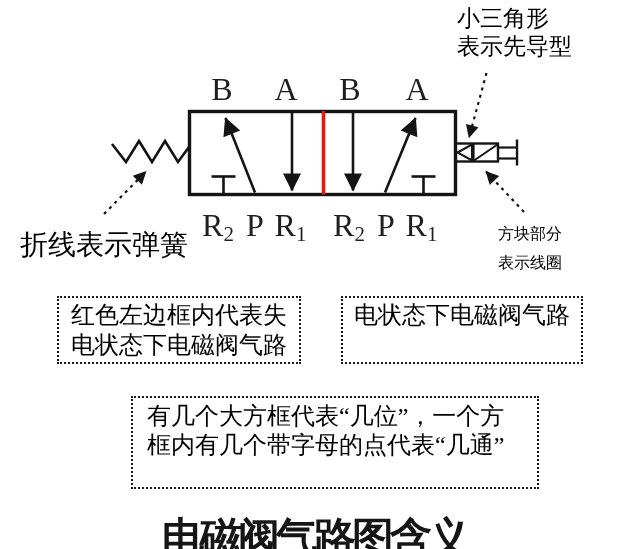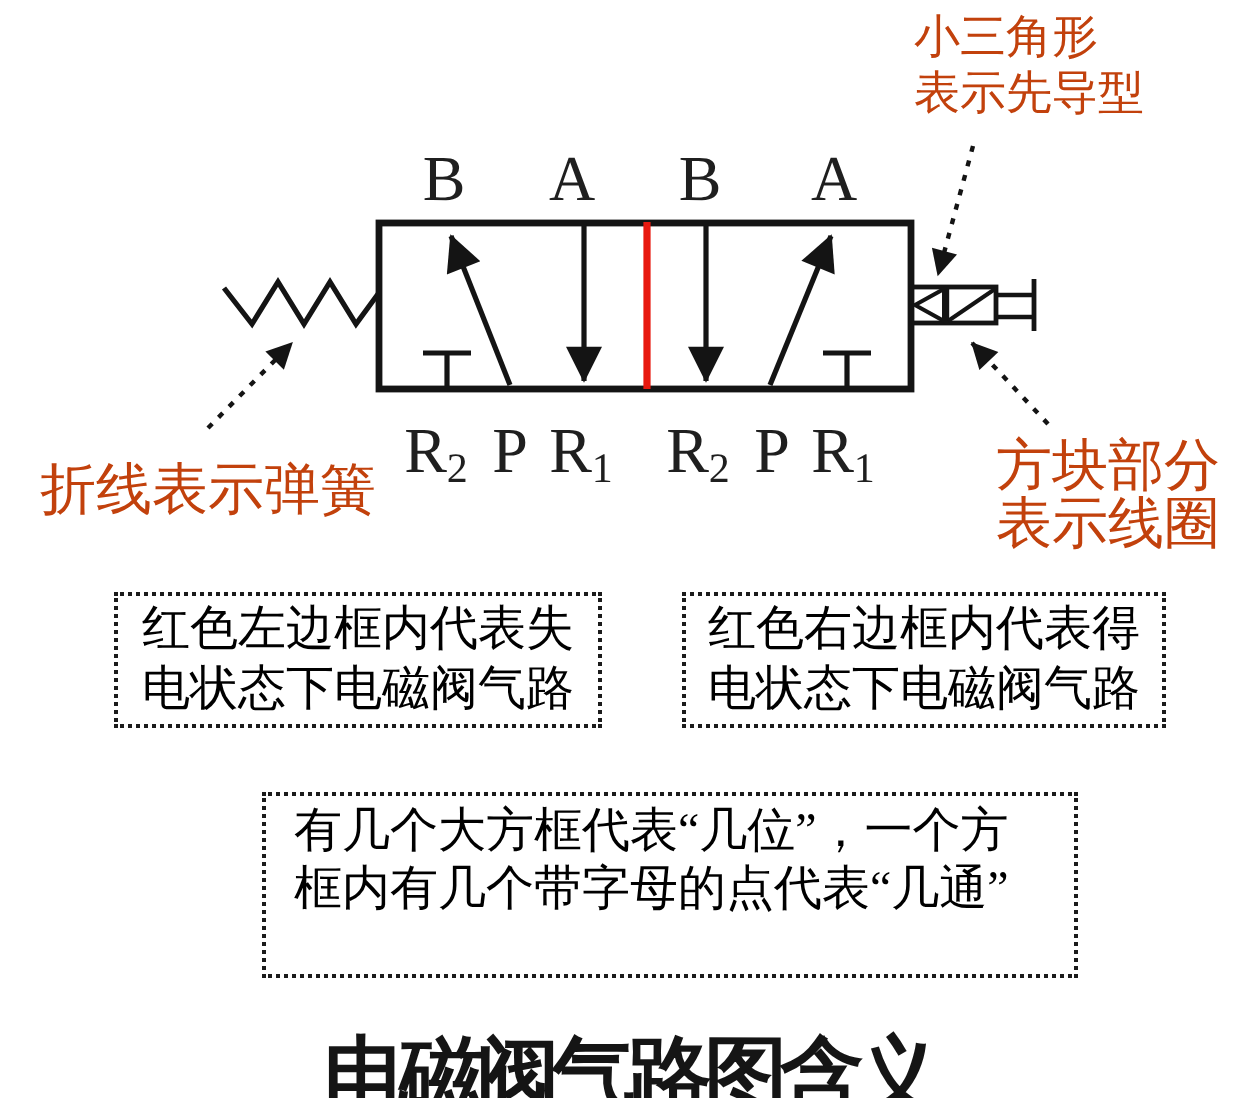--- a/index.html
+++ b/index.html
@@ -5,24 +5,24 @@
   * { margin:0; padding:0; box-sizing:border-box; }
   html,body { width:628px; height:549px; background:#ffffff; overflow:hidden; }
   .stage {
     position:relative; width:628px; height:549px; background:#ffffff;
     font-family:"Liberation Serif","DejaVu Serif",serif; color:#222; overflow:hidden;
   }
   svg.diagram { position:absolute; left:0; top:0; }
   svg.diagram text { font-family:"Liberation Serif","DejaVu Serif",serif; fill:#1f1f1f; }
   .port-label { font-size:32px; }
   .port-sub { font-size:21px; }
-  .note { position:absolute; color:#c2410c; }
+  .note { position:absolute; color:#000000; }
   .pilot-note { left:457px; top:5px; font-size:23px; line-height:28px; }
   .spring-note { left:20px; top:226px; font-size:28px; }
-  .coil-note { left:498px; top:219px; font-size:28px; line-height:29px; }
+  .coil-note { left:498px; top:219px; font-size:16px; line-height:29px; }
   .dotted-box {
     position:absolute; border:2px dotted #1b1b1b; text-align:center;
     font-size:24px; line-height:30px; color:#000000; background:#fff;
   }
   .box-left  { left:57px;  top:296px; width:244px; height:68px; padding-top:2px; }
   .box-right { left:341px; top:296px; width:242px; height:68px; padding-top:2px; }
   .box-def   { left:131px; top:396px; width:408px; height:93px;
                text-align:left; padding:4px 0 0 14px; font-size:24px; line-height:29px; }
   .page-title {
     position:absolute; left:0; top:510px; width:628px; text-align:center;
@@ -108,21 +108,20 @@
     <div>方块部分</div>
     <div>表示线圈</div>
   </div>
 
   <div class="dotted-box box-left">
     <div>红色左边框内代表失</div>
     <div>电状态下电磁阀气路</div>
   </div>
 
   <div class="dotted-box box-right">
-    <div>红色右边框内代表得</div>
     <div>电状态下电磁阀气路</div>
   </div>
 
   <div class="dotted-box box-def">
     <div>有几个大方框代表“几位”，一个方</div>
     <div>框内有几个带字母的点代表“几通”</div>
   </div>
 
   <div class="page-title">电磁阀气路图含义</div>
 

